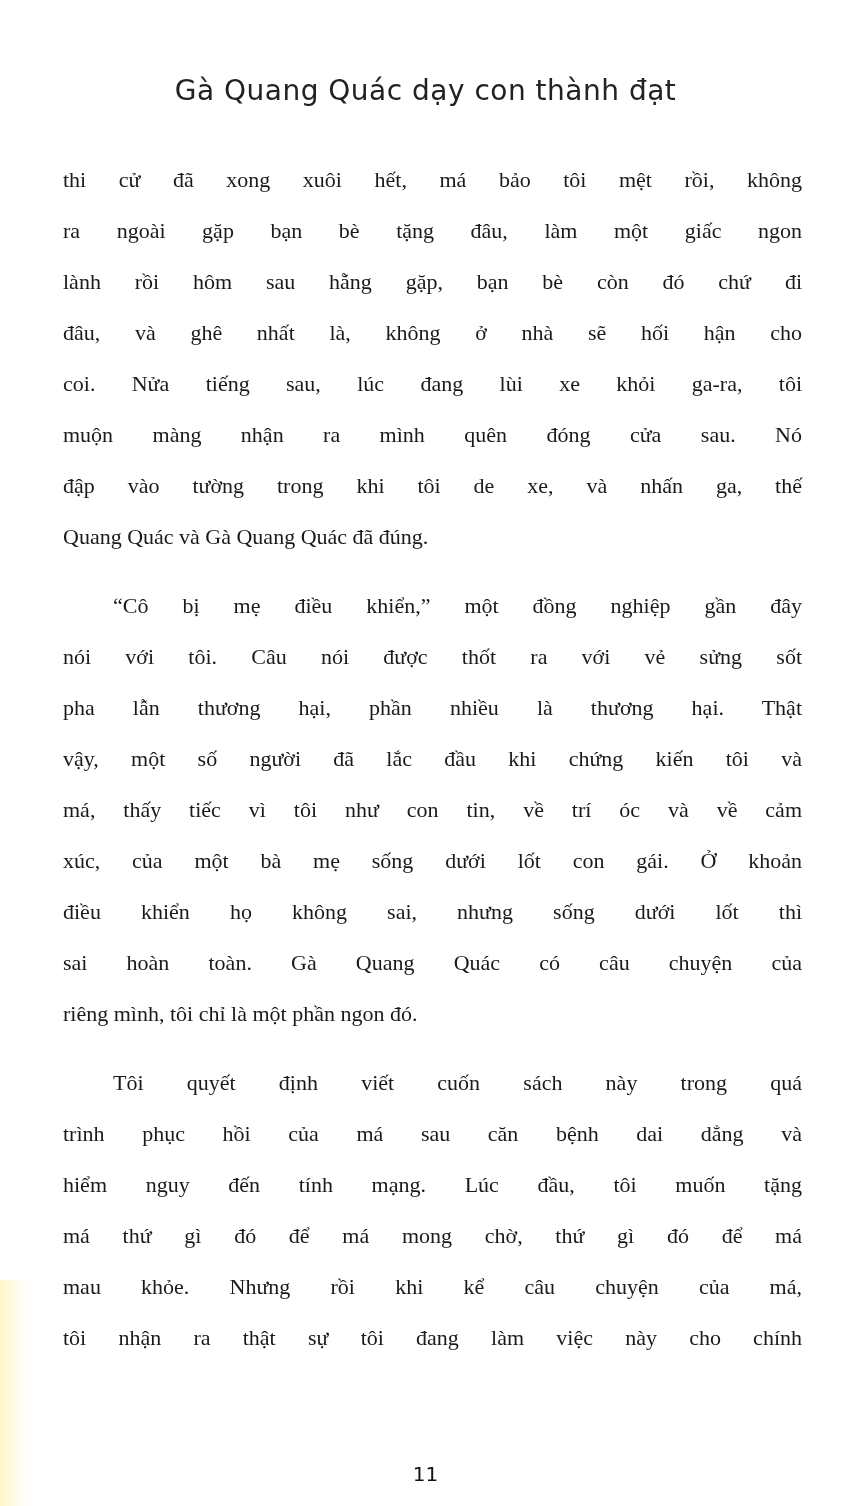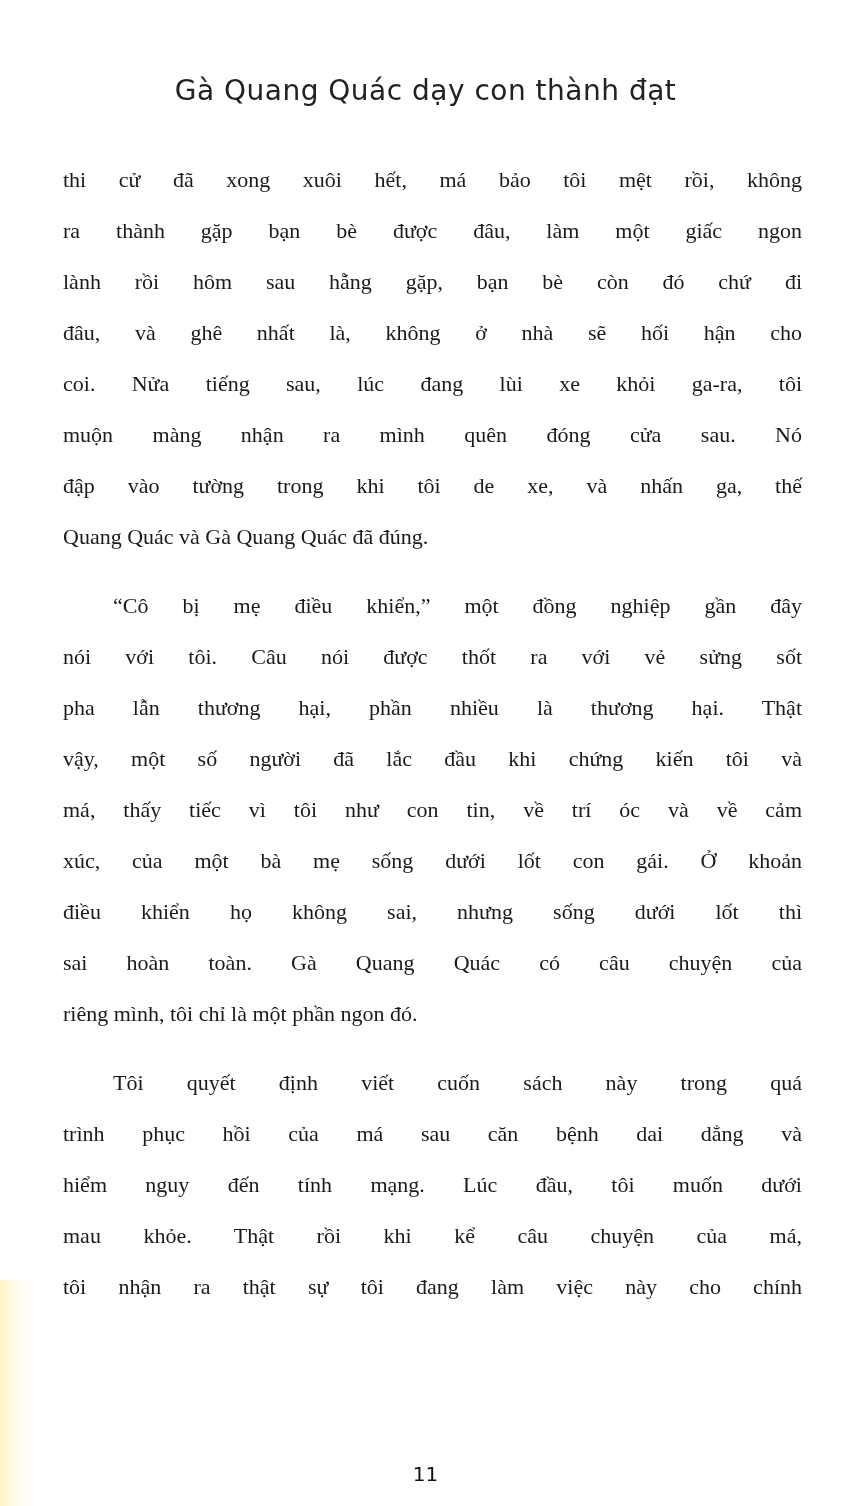--- a/index.html
+++ b/index.html
@@ -37,21 +37,21 @@
 </head>
 <body>
 
 <div class="edge-tint"></div>
 
 <div class="running-header">Gà Quang Quác dạy con thành đạt</div>
 
 <div class="body-text">
   <div>
     <div class="line">thi cử đã xong xuôi hết, má bảo tôi mệt rồi, không</div>
-    <div class="line">ra thành gặp bạn bè được đâu, làm một giấc ngon</div>
+    <div class="line">ra ngoài gặp bạn bè tặng đâu, làm một giấc ngon</div>
     <div class="line">lành rồi hôm sau hẵng gặp, bạn bè còn đó chứ đi</div>
     <div class="line">đâu, và ghê nhất là, không ở nhà sẽ hối hận cho</div>
     <div class="line">coi. Nửa tiếng sau, lúc đang lùi xe khỏi ga-ra, tôi</div>
     <div class="line">muộn màng nhận ra mình quên đóng cửa sau. Nó</div>
     <div class="line">đập vào tường trong khi tôi de xe, và nhấn ga, thế</div>
     <div class="line last">Quang Quác và Gà Quang Quác đã đúng.</div>
   </div>
   <div class="para-gap"></div>
   <div>
     <div class="line indent">“Cô bị mẹ điều khiển,” một đồng nghiệp gần đây</div>
@@ -61,19 +61,20 @@
     <div class="line">má, thấy tiếc vì tôi như con tin, về trí óc và về cảm</div>
     <div class="line">xúc, của một bà mẹ sống dưới lốt con gái. Ở khoản</div>
     <div class="line">điều khiển họ không sai, nhưng sống dưới lốt thì</div>
     <div class="line">sai hoàn toàn. Gà Quang Quác có câu chuyện của</div>
     <div class="line last">riêng mình, tôi chỉ là một phần ngon đó.</div>
   </div>
   <div class="para-gap"></div>
   <div>
     <div class="line indent">Tôi quyết định viết cuốn sách này trong quá</div>
     <div class="line">trình phục hồi của má sau căn bệnh dai dẳng và</div>
-    <div class="line">hiểm nguy đến tính mạng. Lúc đầu, tôi muốn dưới</div>
-    <div class="line">mau khỏe. Thật rồi khi kể câu chuyện của má,</div>
+    <div class="line">hiểm nguy đến tính mạng. Lúc đầu, tôi muốn tặng</div>
+    <div class="line">má thứ gì đó để má mong chờ, thứ gì đó để má</div>
+    <div class="line">mau khỏe. Nhưng rồi khi kể câu chuyện của má,</div>
     <div class="line">tôi nhận ra thật sự tôi đang làm việc này cho chính</div>
   </div>
 </div>
 
 <div class="page-number">11</div>
 
 </body></html>

